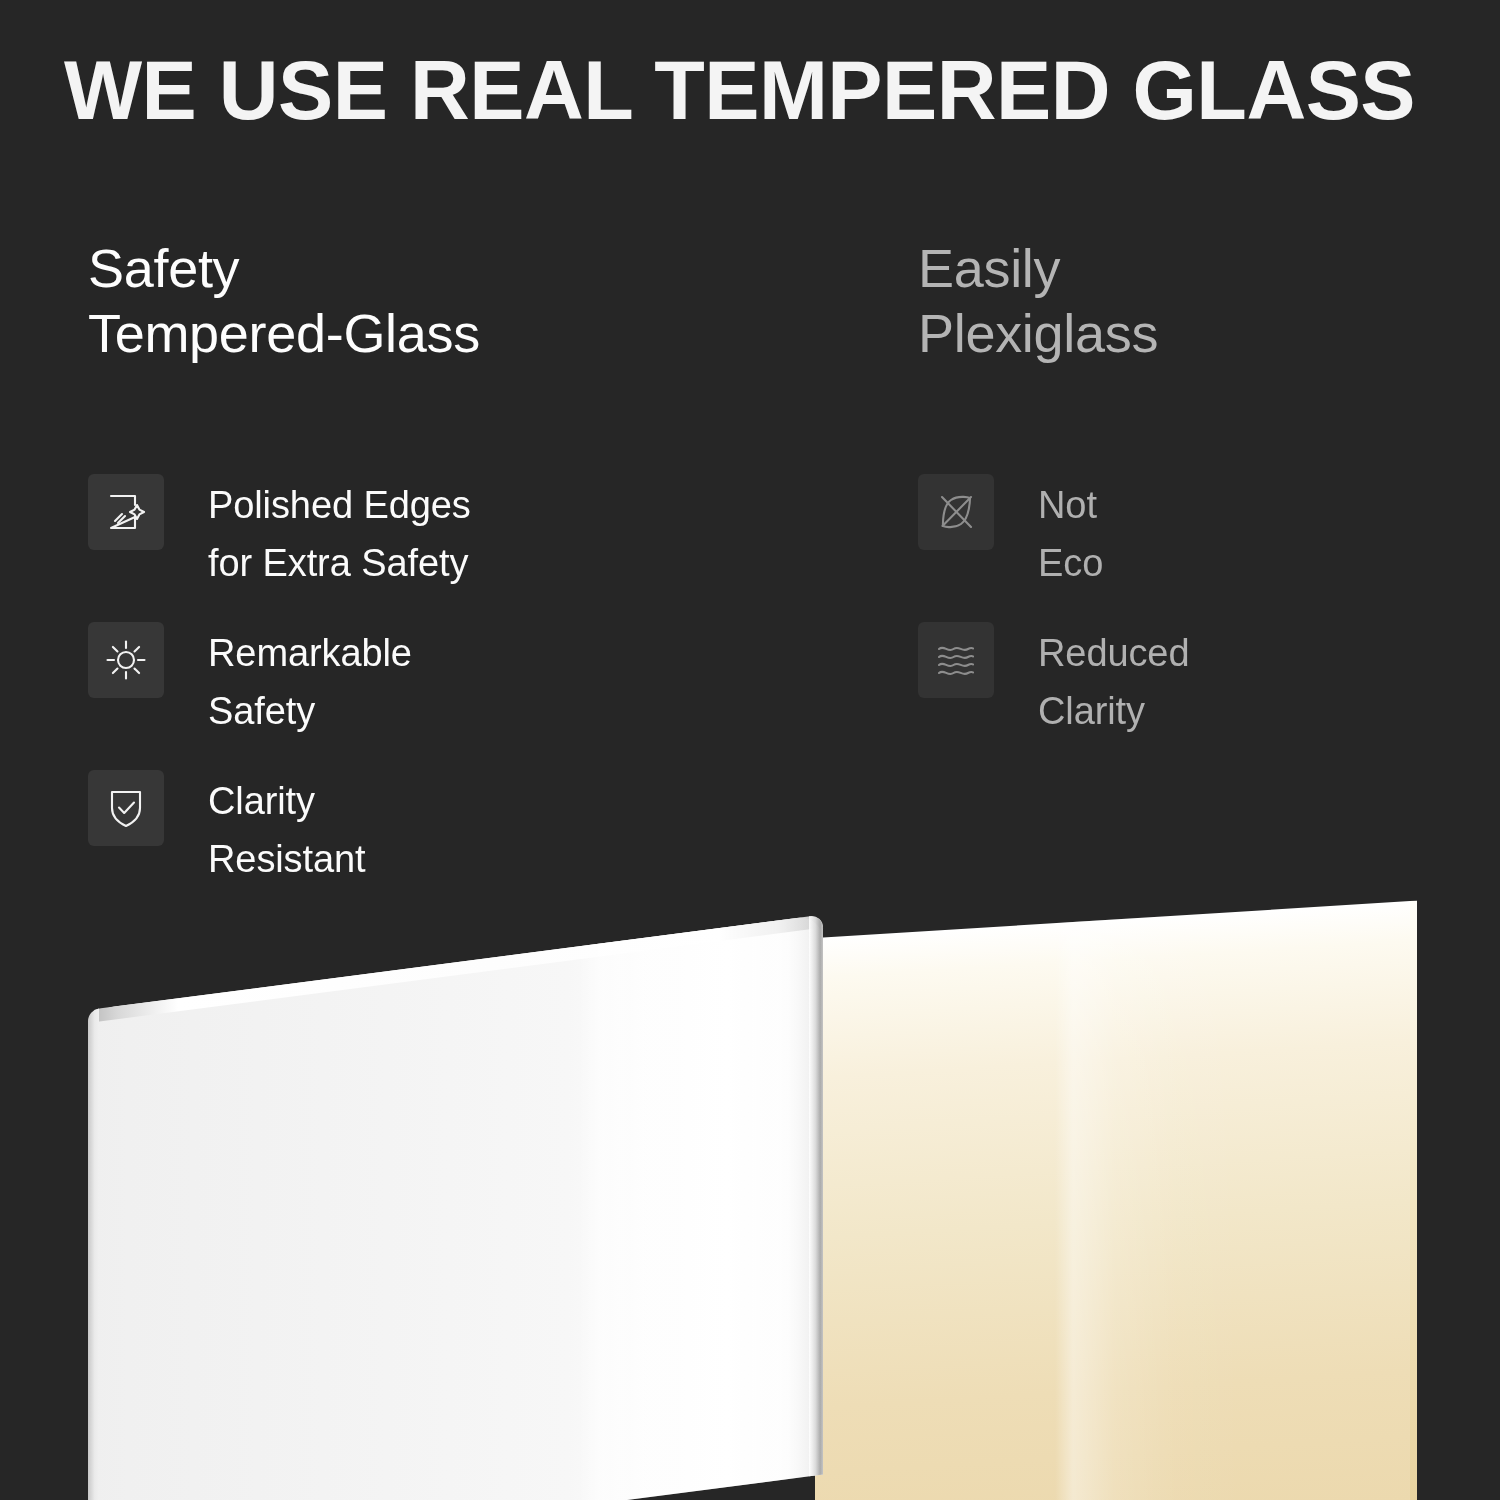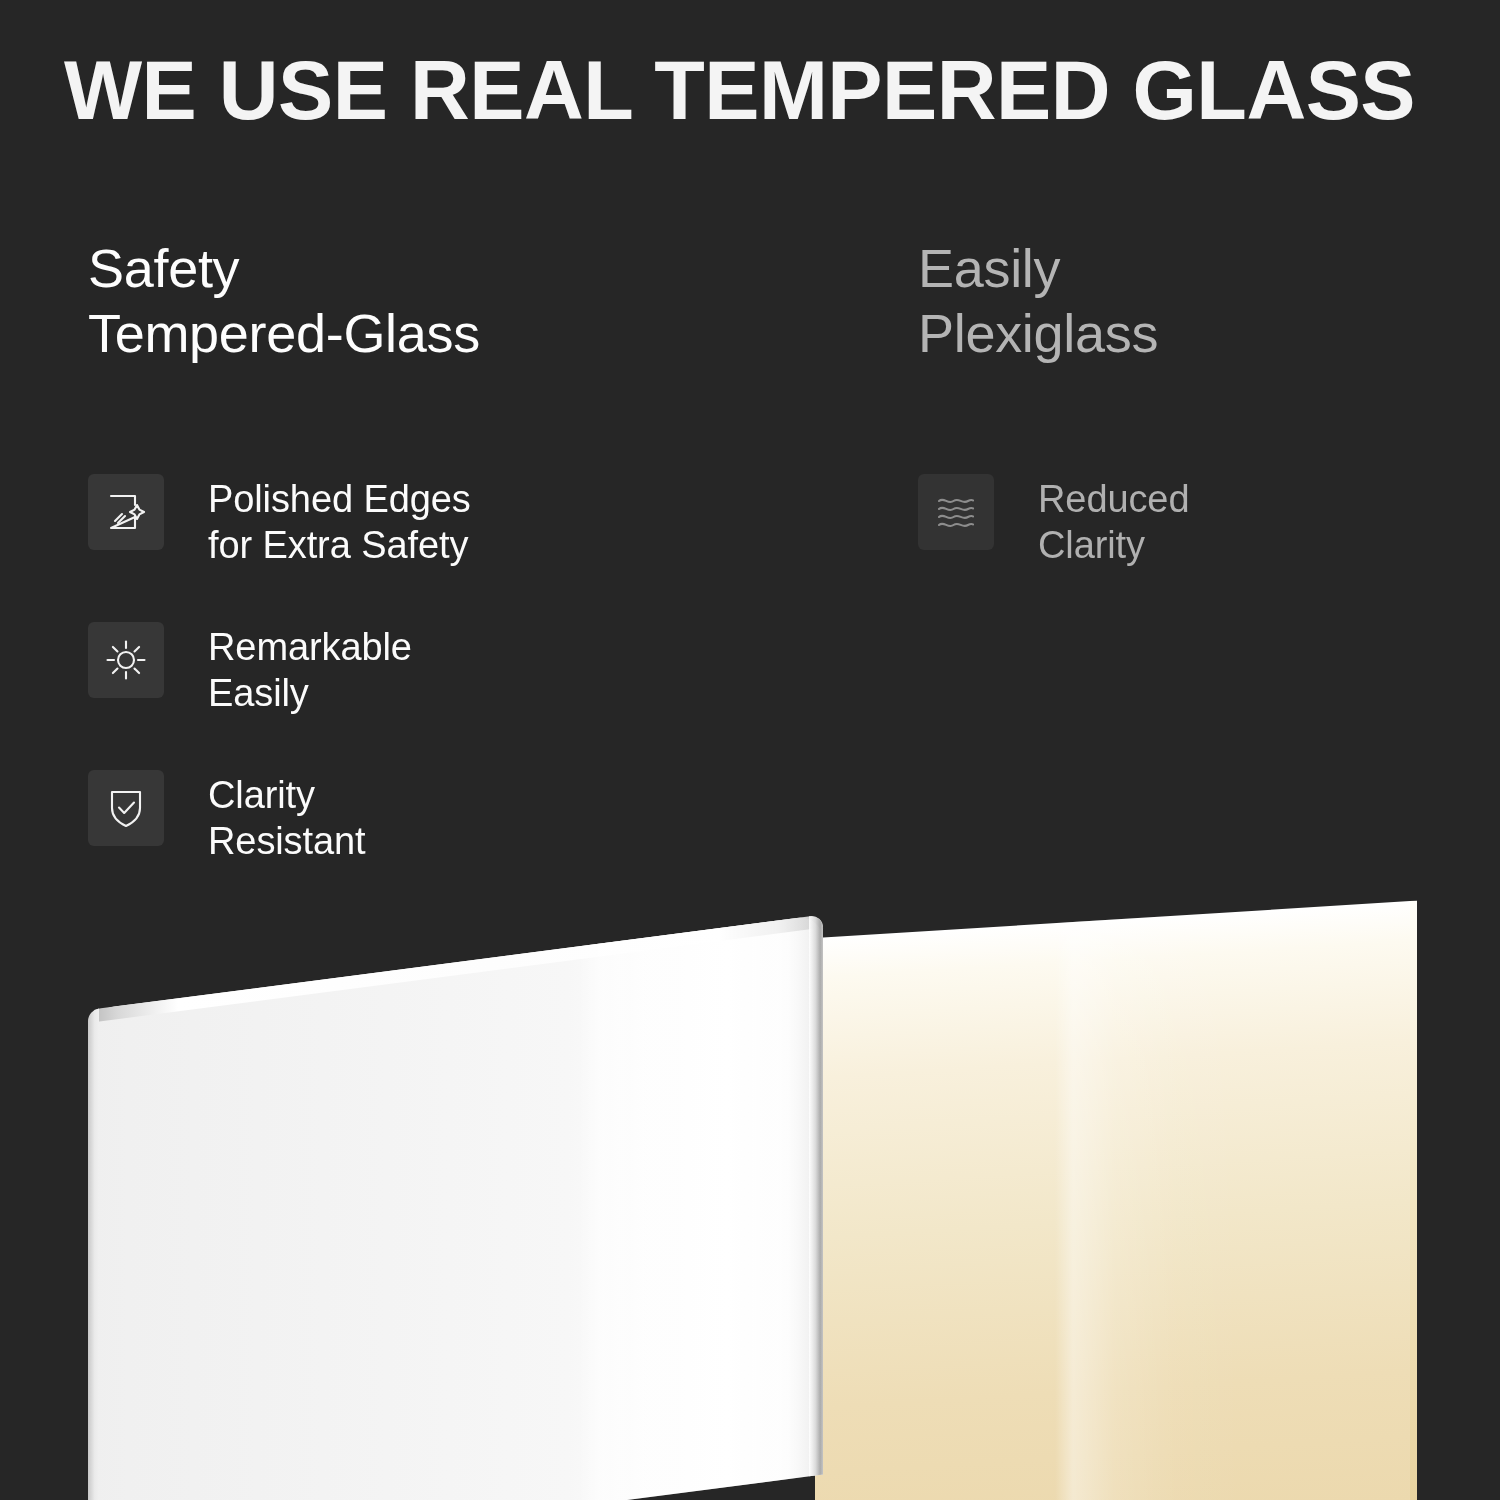--- a/index.html
+++ b/index.html
@@ -59,21 +59,21 @@
   .col-left  .tile { background:#373737; }
   .col-right .tile { background:#333333; }
   .tile svg { display:block; }
   .col-left  .tile svg { stroke:#f2f2f2; }
   .col-right .tile svg { stroke:#8d8d8d; }
 
   .row-label {
     margin-left:44px;
     font-weight:300;
     font-size:38px;
-    line-height:46px;
+    line-height:58px;
     letter-spacing:-0.1px;
     white-space:pre-line;
     padding-top:8px;
   }
   .col-left  .row-label { color:#fbfbfb; }
   .col-right .row-label { color:#b0b0b0; }
 
   
   .stage {
     position:absolute;
@@ -216,21 +216,21 @@
               <path d="M22 34 V40.5"></path>
             <path d="M3.5 22 H10"></path>
               <path d="M34 22 H40.5"></path>
             <path d="M8.9 8.9 L13.5 13.5"></path>
               <path d="M30.5 30.5 L35.1 35.1"></path>
             <path d="M35.1 8.9 L30.5 13.5"></path>
               <path d="M13.5 30.5 L8.9 35.1"></path>
           </svg>
         </div>
         <div class="row-label">Remarkable
-Easily</div>
+Safety</div>
       </div>
 
       <div class="row">
         <div class="tile">
           <svg width="44" height="44" viewBox="0 0 44 44" fill="none" stroke-width="2.1" stroke-linecap="round" stroke-linejoin="round">
             <path d="M8 6 H36 V22 C36 31 29.5 36.5 22 40 C14.5 36.5 8 31 8 22 Z"></path>
             <path d="M15 21.5 L20.2 27 L30 16.5"></path>
           </svg>
         </div>
         <div class="row-label">Clarity
@@ -239,20 +239,31 @@
 
     </div>
   </div>
 
   <div class="col col-right">
     <div class="col-head">Easily
 Plexiglass</div>
 
     <div class="rows">
 
+      <div class="row">
+        <div class="tile">
+          <svg width="44" height="44" viewBox="0 0 44 44" fill="none" stroke-width="2.1" stroke-linecap="round" stroke-linejoin="round">
+            <path d="M36 8 C36 8 36 28 27 34 C18.5 39.6 9 36 9 36 C9 36 8 16 17 10 C25.5 4.4 36 8 36 8 Z"></path>
+            <path d="M8 7 L37 37"></path>
+            <path d="M37 7 L8.5 36"></path>
+          </svg>
+        </div>
+        <div class="row-label">Not
+Eco</div>
+      </div>
 
 
       <div class="row">
         <div class="tile">
           <svg width="44" height="44" viewBox="0 0 44 44" fill="none" stroke-width="2.1" stroke-linecap="round">
             <path d="M5 11 C10 6.5 14 15 19.5 11 C25 7 28 14.5 34 11 C36.5 9.6 38 9.8 39 10.4"></path>
             <path d="M5 19 C10 14.5 14 23 19.5 19 C25 15 28 22.5 34 19 C36.5 17.6 38 17.8 39 18.4"></path>
             <path d="M5 27 C10 22.5 14 31 19.5 27 C25 23 28 30.5 34 27 C36.5 25.6 38 25.8 39 26.4"></path>
             <path d="M5 35 C10 30.5 14 39 19.5 35 C25 31 28 38.5 34 35 C36.5 33.6 38 33.8 39 34.4"></path>
           </svg>

